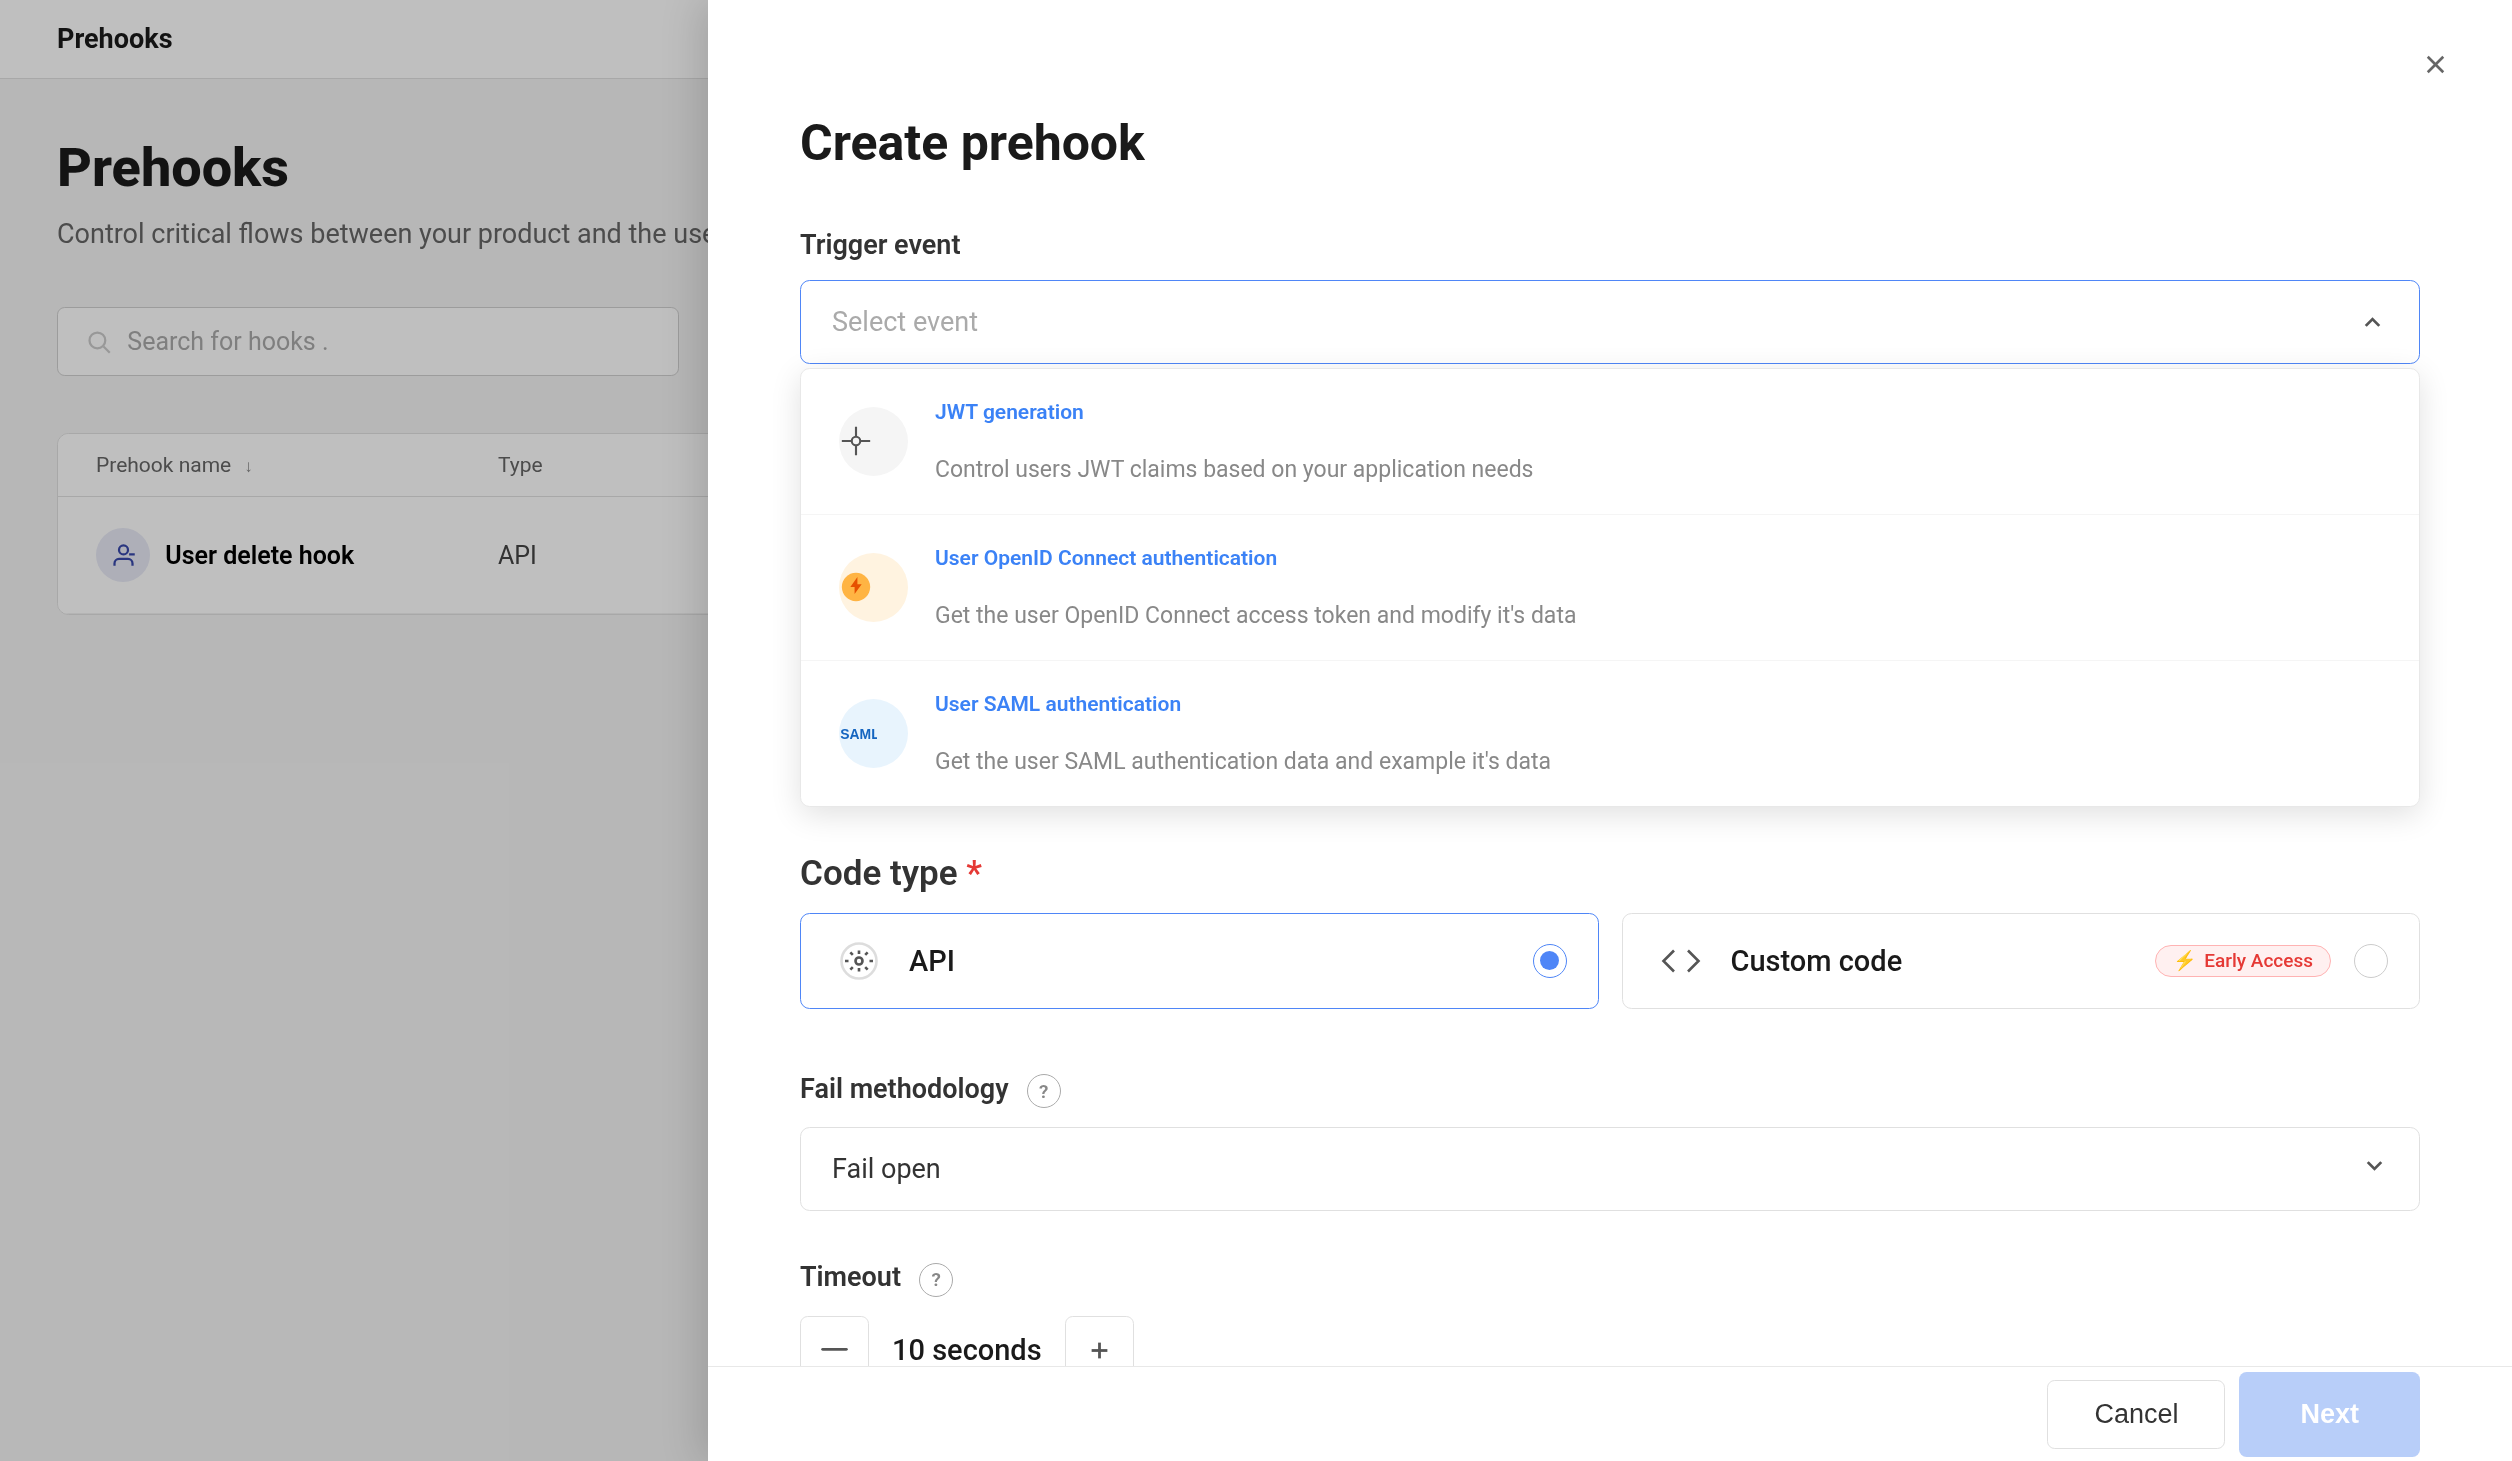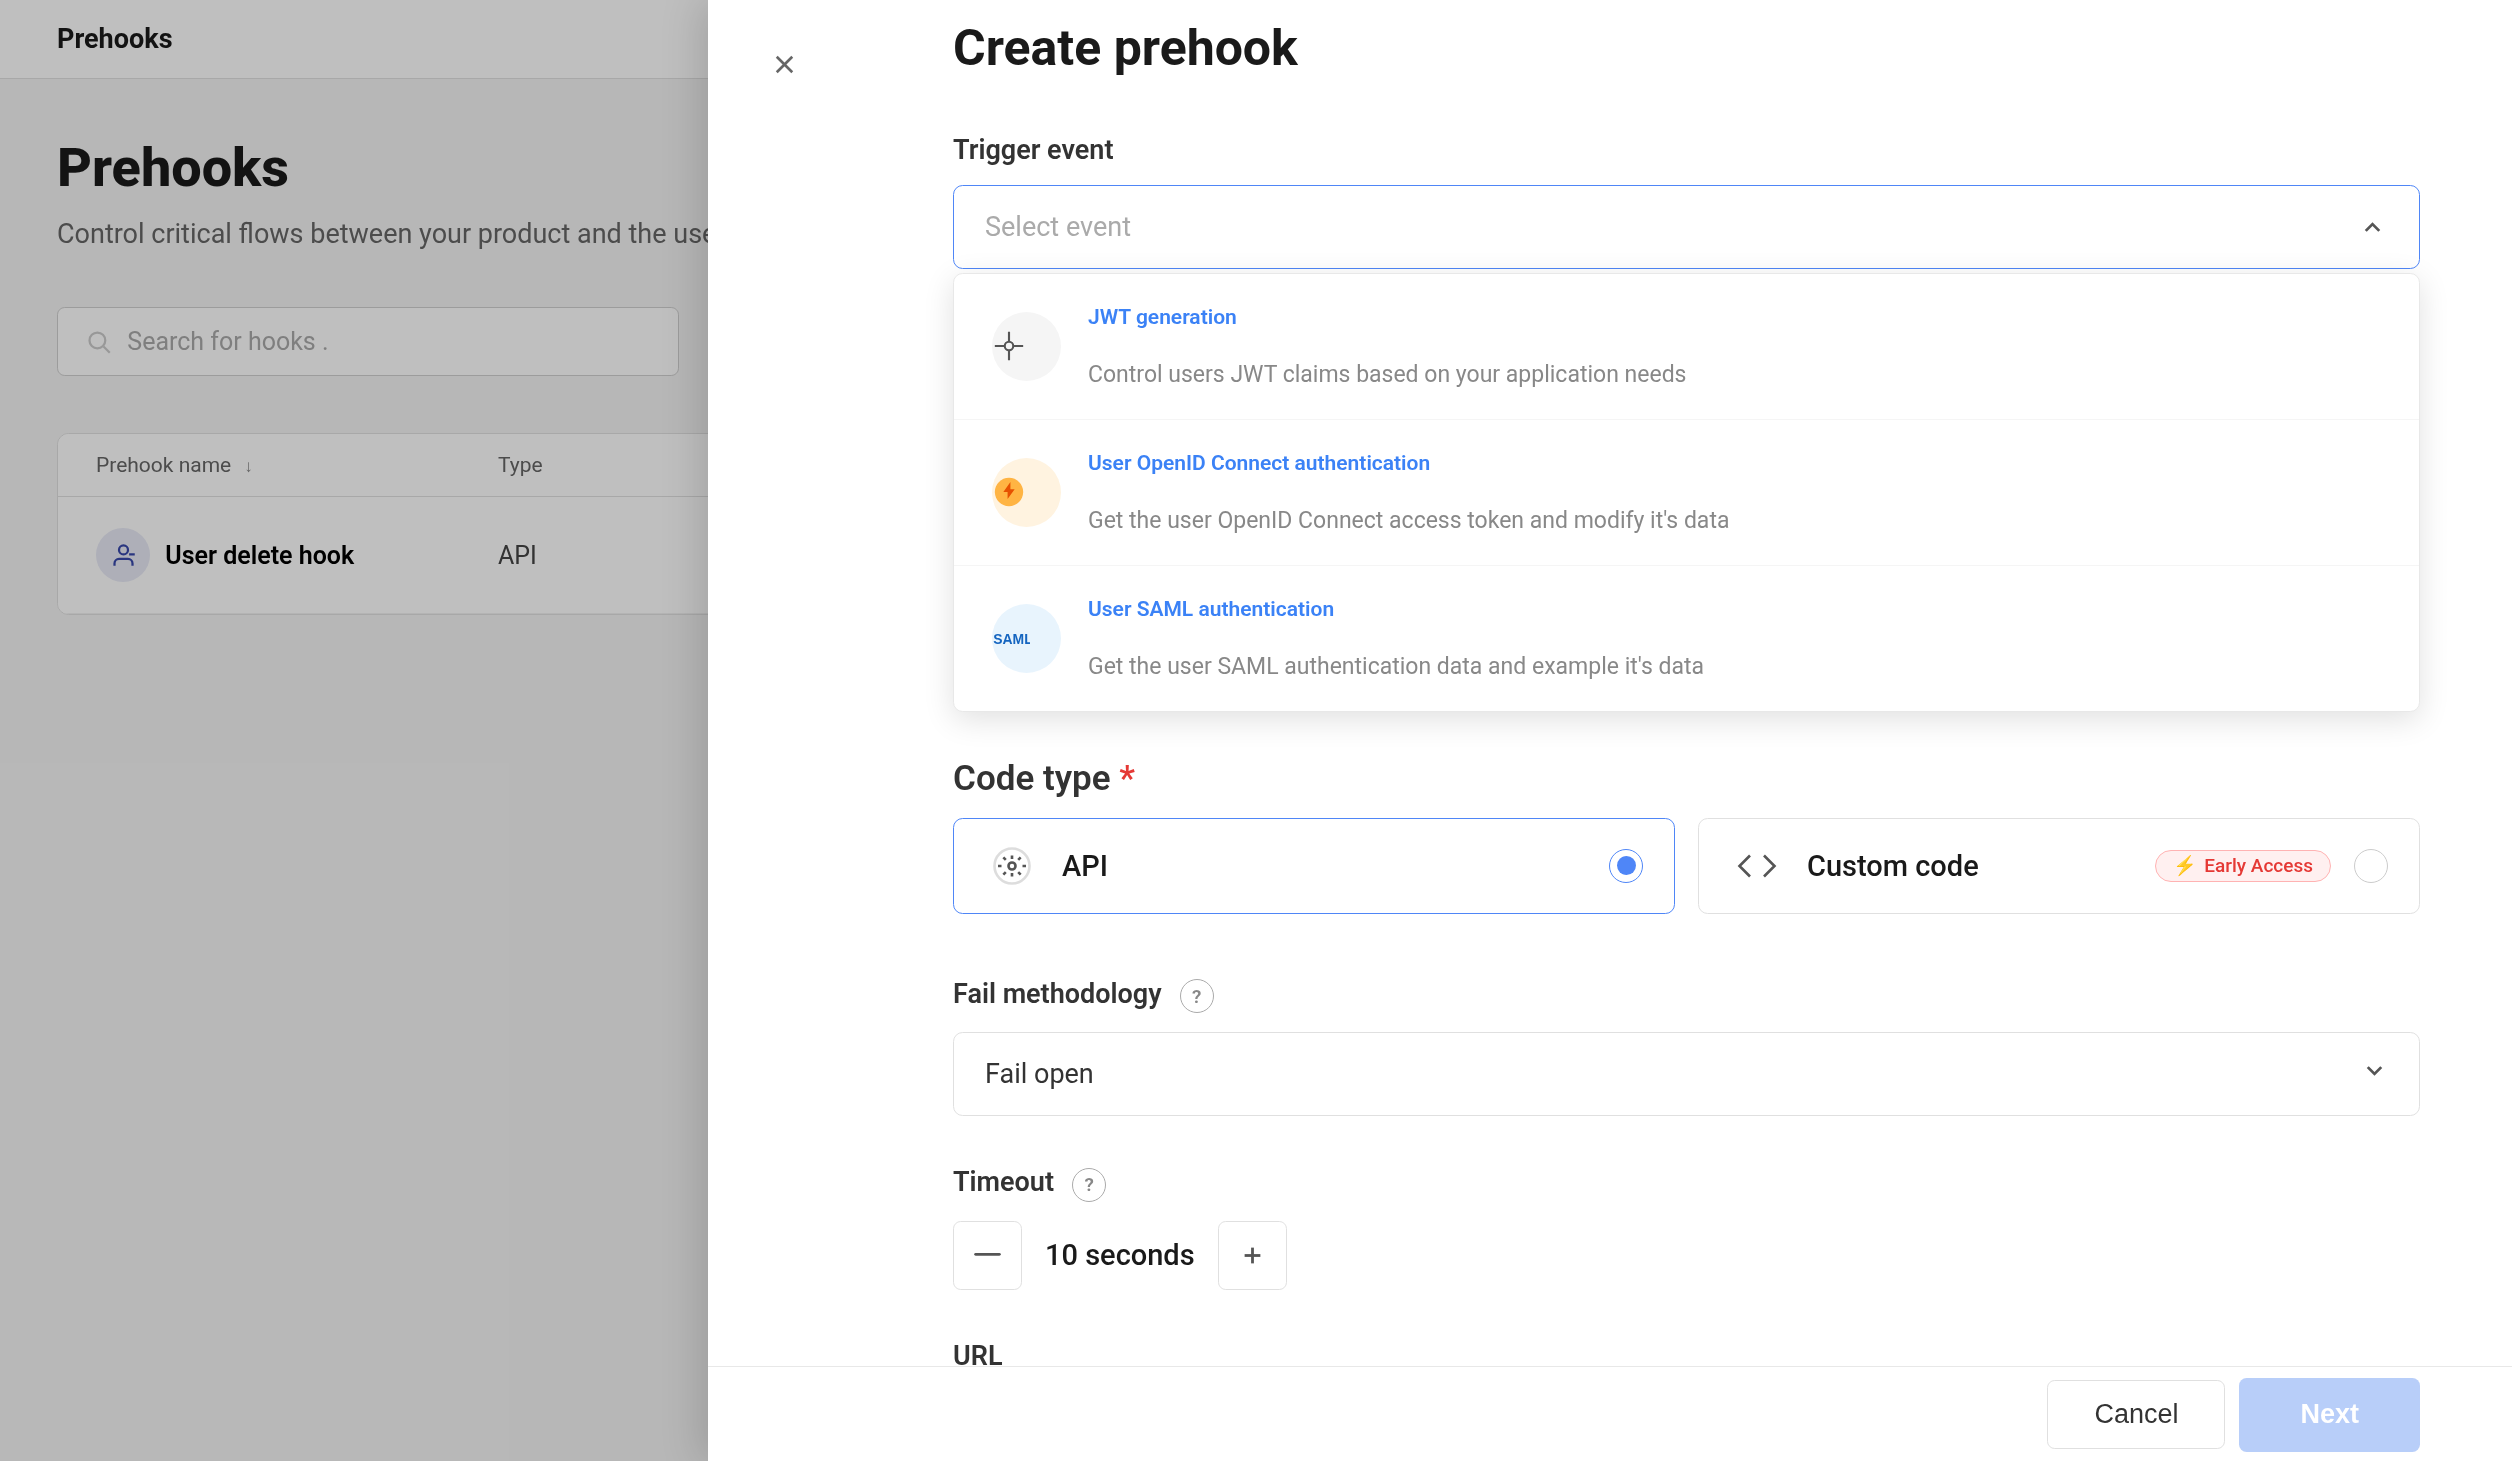--- a/index.html
+++ b/index.html
@@ -51,21 +51,21 @@
     .overlay {
       position: absolute; top: 0; left: 0; width: 100%; height: 100%;
       background: rgba(0,0,0,0.25);
     }
 
     
     .modal-panel {
       position: absolute; top: 0; right: 0;
       width: 1804px; height: 100%;
       background: #fff;
-      display: flex; 
+      display: flex; flex-direction: column;
       box-shadow: -7.7px 0 38px rgba(0,0,0,0.15);
     }
     .modal-top-bar {
       display: flex; justify-content: flex-end;
       padding: 34px 46px 0 46px;
     }
     .close-btn {
       width: 61px; height: 61px;
       background: none; border: none; cursor: pointer;
       display: flex; align-items: center; justify-content: center;
@@ -233,21 +233,21 @@
       padding: 0 92px;
       gap: 14px;
     }
     .btn-cancel {
       height: 69px; padding: 0 46px;
       border: 1px solid #e0e0e0; border-radius: 7.7px;
       background: #fff; font-size: 27px; color: #333;
       cursor: pointer;
     }
     .btn-next {
-      height: 74px; padding: 0 61px;
+      height: 85px; padding: 0 61px;
       border: none; border-radius: 7.7px;
       background: #b8cef9; font-size: 27px; color: #fff;
       cursor: pointer; font-weight: 600;
     }
 
     
     .table-wrap {
       background: #fff;
       border-radius: 11.5px;
       border: 1px solid #e0e0e0;

